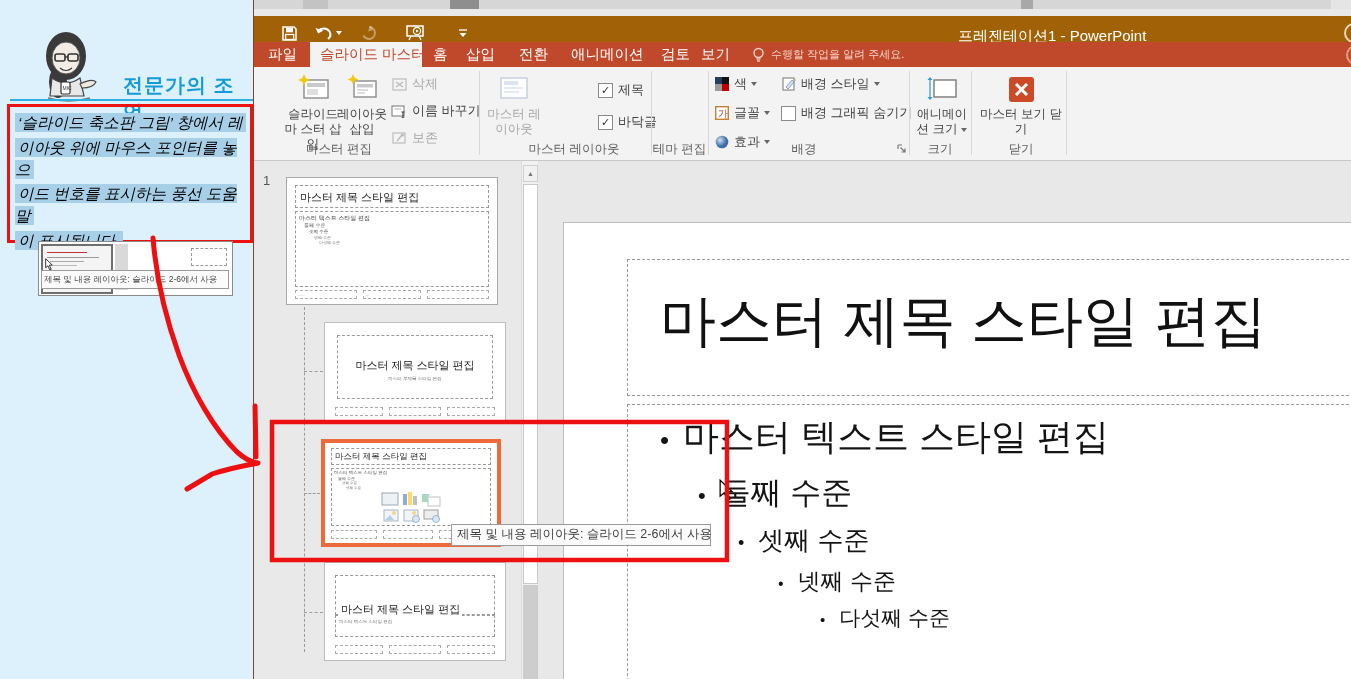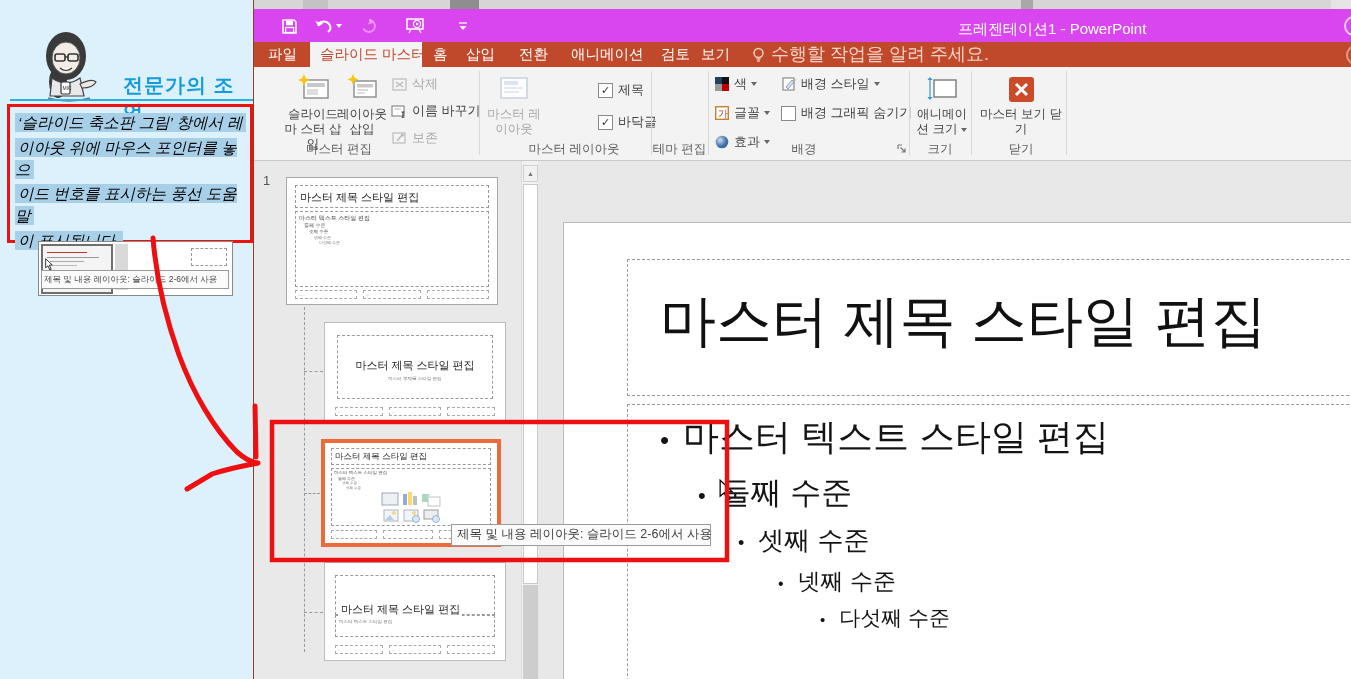--- a/index.html
+++ b/index.html
@@ -18,29 +18,29 @@
   .mini-thumb{position:absolute;left:2px;top:2px;width:68px;height:46px;background:#f4f4f4;border:2px solid #6f6f6f;}
   .mini-line{position:absolute;height:1px;background:#b33;}
   .mini-gray{position:absolute;left:76px;top:2px;width:13px;height:46px;background:#d9d9d9;}
   .mini-dash{position:absolute;left:152px;top:6px;width:34px;height:16px;border:1px dashed #9a9a9a;}
   .mini-tip{position:absolute;left:2px;top:28px;width:184px;height:17px;background:#fbfbfb;border:1px solid #9a9a9a;
             font-size:8.5px;color:#444;line-height:16px;padding-left:2px;white-space:nowrap;overflow:hidden;}
   
   #win{left:253px;top:0;width:1098px;height:679px;background:#e9e9e9;border-left:1px solid #963a20;box-sizing:border-box;}
   #topstrip{left:0;top:0;width:1098px;height:9px;background:#d6d6d6;}
   .strip-mark{position:absolute;top:0;height:9px;}
-  #titlebar{left:0;top:9px;width:1098px;height:33px;background:#d946ef;}
+  #titlebar{left:0;top:16px;width:1098px;height:33px;background:#a16207;}
   #titlebar .qat{position:absolute;top:5px;display:flex;align-items:center;justify-content:center;width:26px;height:24px;}
   #win-title{top:11px;left:704px;color:#fff;font-size:15px;white-space:nowrap;}
   .edge-circle{position:absolute;width:16px;height:16px;border:2px solid rgba(255,255,255,.75);border-radius:50%;}
   #tabrow{left:0;top:42px;width:1098px;height:25px;background:#c0492c;}
   .tab{position:absolute;top:0;height:25px;line-height:25px;color:#fff;font-size:14.5px;white-space:nowrap;}
   #tab-active-bg{position:absolute;left:56px;top:0;width:112px;height:25px;background:#f3f3f3;}
   .tab.active{color:#c0492c;}
-  #tellme{position:absolute;left:517px;top:0;height:25px;line-height:25px;color:#f6d3c9;font-size:18px;white-space:nowrap;}
+  #tellme{position:absolute;left:517px;top:0;height:25px;line-height:25px;color:#f6d3c9;font-size:11px;white-space:nowrap;}
   
   #ribbon{left:0;top:67px;width:1098px;height:94px;background:#f3f3f3;border-bottom:1px solid #c9c9c9;box-sizing:border-box;}
   .rdiv{position:absolute;top:4px;width:1px;height:84px;background:#d8d8d8;}
   .bigbtn{position:absolute;top:2px;height:88px;text-align:center;color:#444;font-size:12.5px;line-height:15px;cursor:default;}
   .bigbtn .bicon{display:flex;justify-content:center;align-items:center;height:36px;margin-top:2px;}
   .smallbtn{position:absolute;left:136px;display:flex;align-items:center;height:22px;font-size:13px;color:#444;white-space:nowrap;}
   .smallbtn .sicon{width:18px;height:16px;margin-right:4px;display:flex;align-items:center;justify-content:center;}
   .disabled{color:#a8a8a8 !important;}
   .glabel{position:absolute;top:74px;height:16px;font-size:12.5px;color:#5f5f5f;text-align:center;white-space:nowrap;}
   .cb-row{position:absolute;display:flex;align-items:center;font-size:13px;color:#444;white-space:nowrap;}

